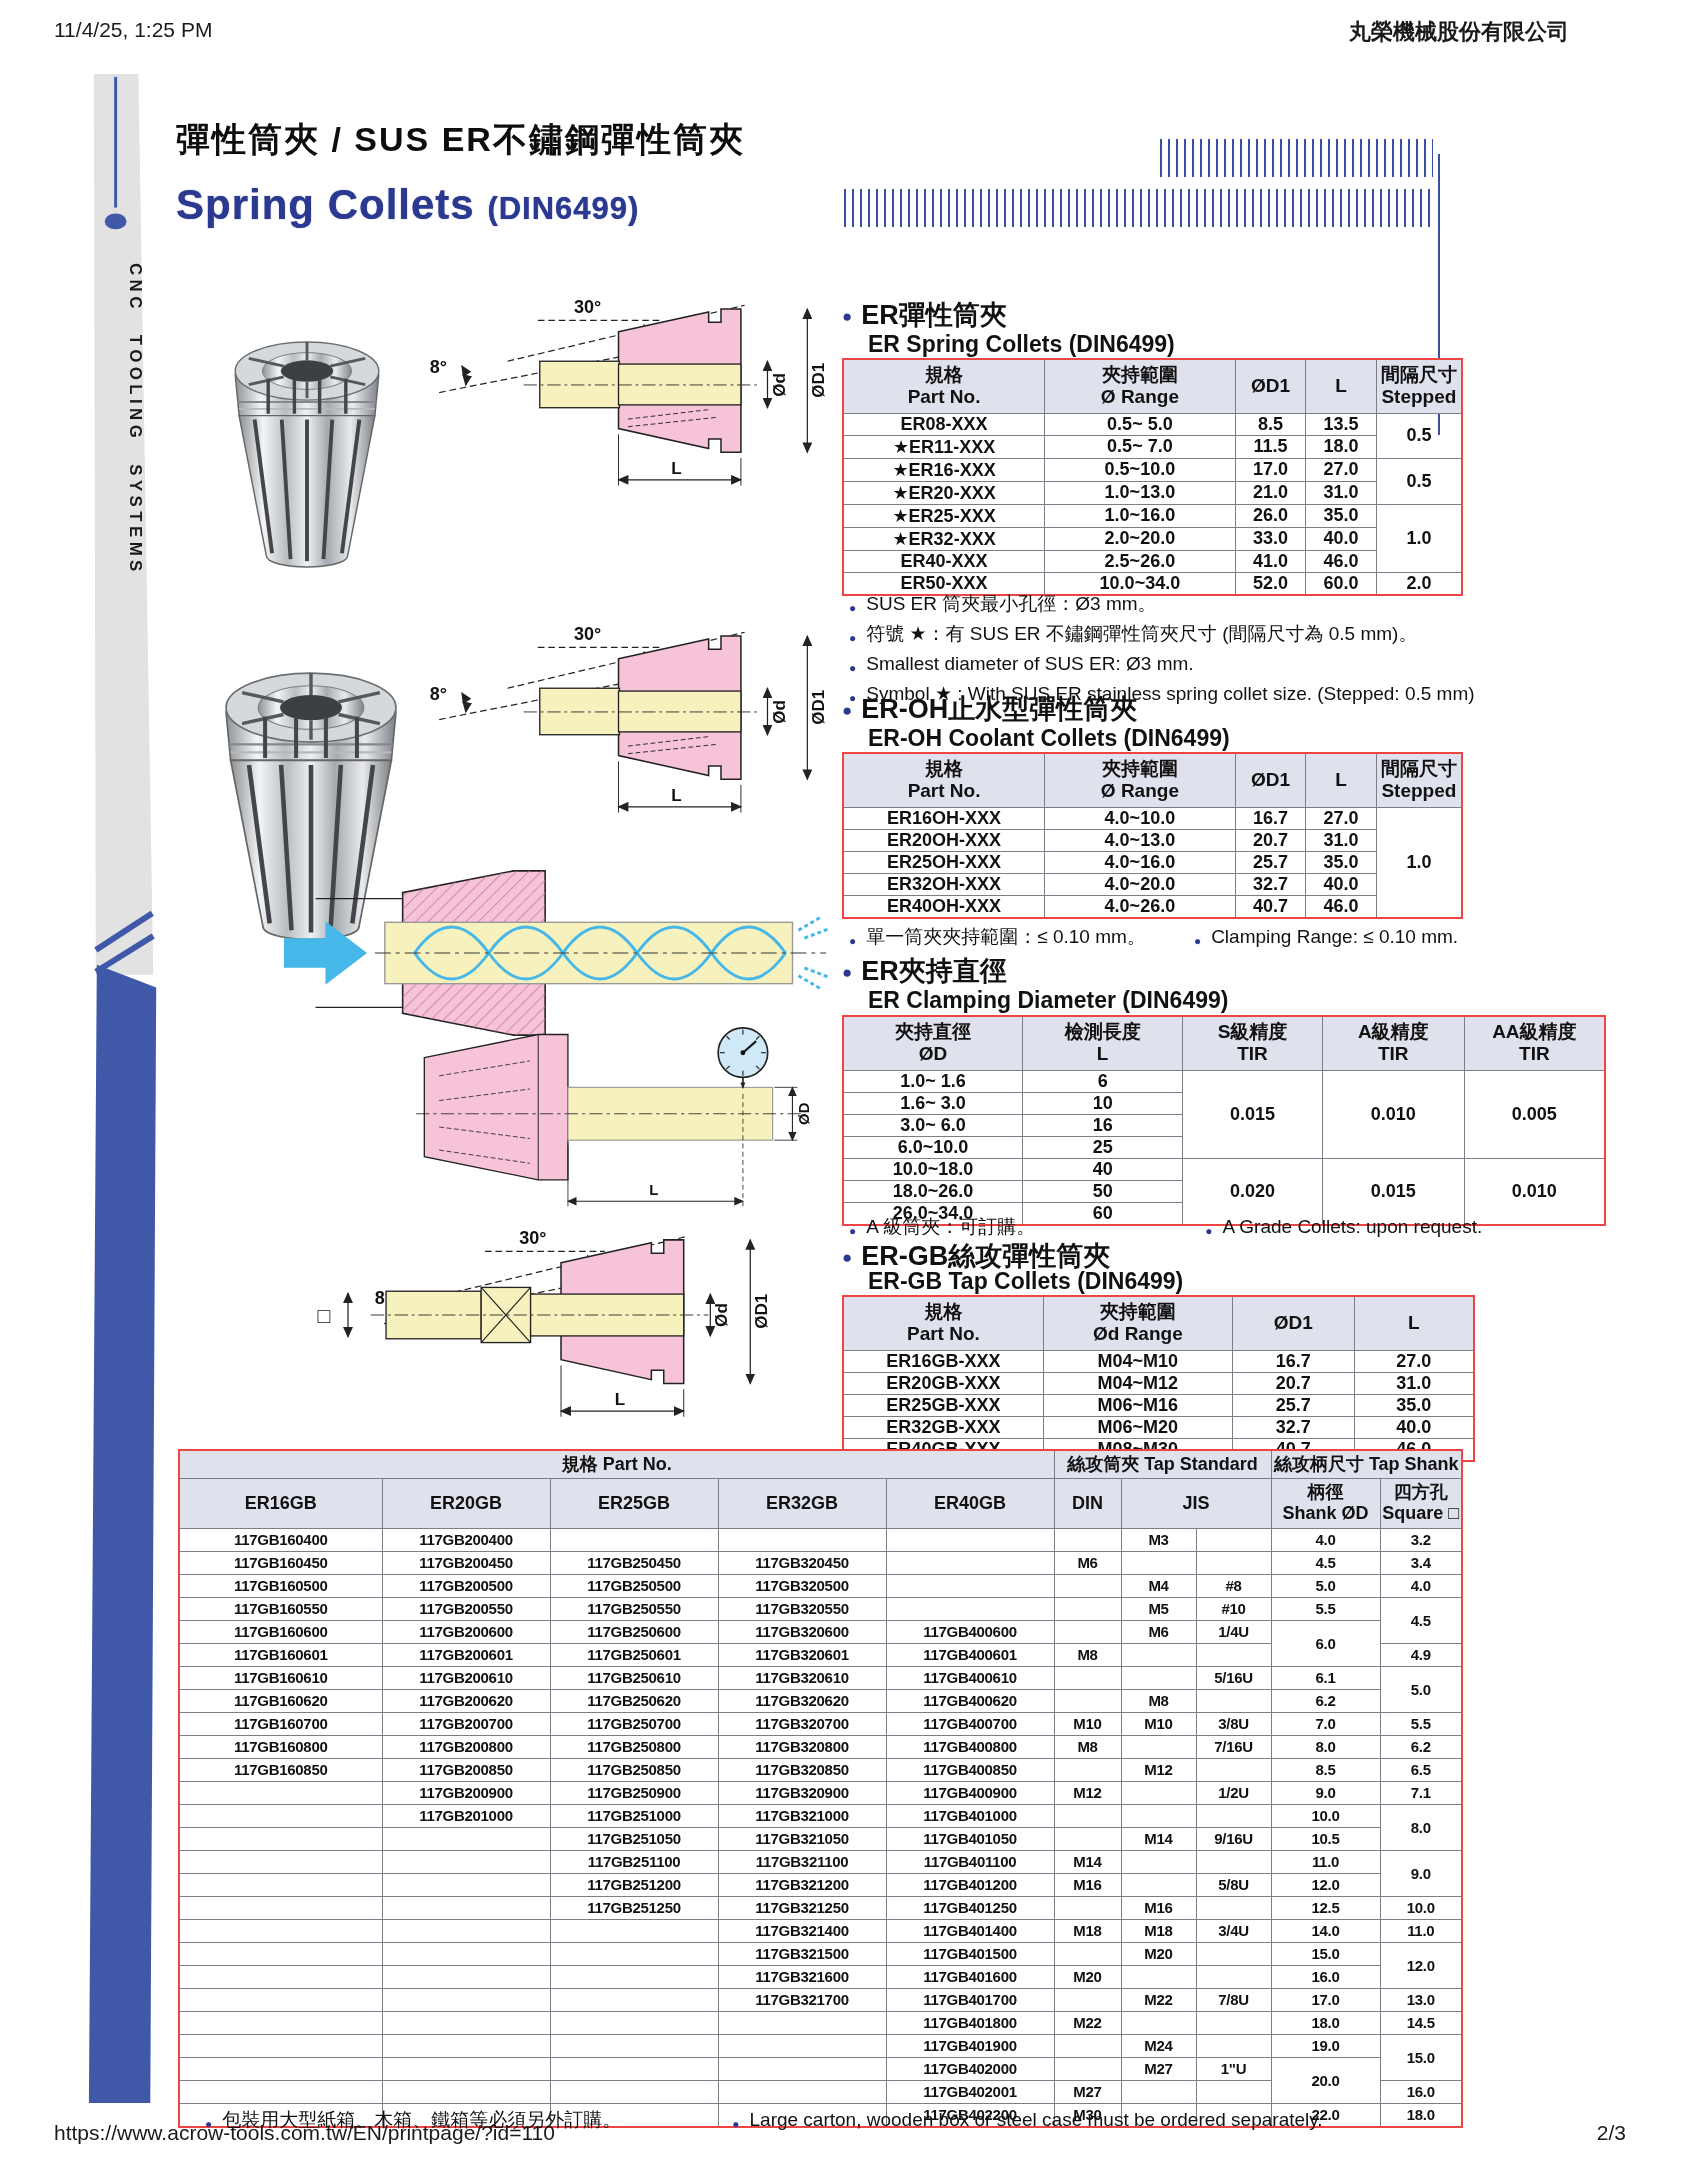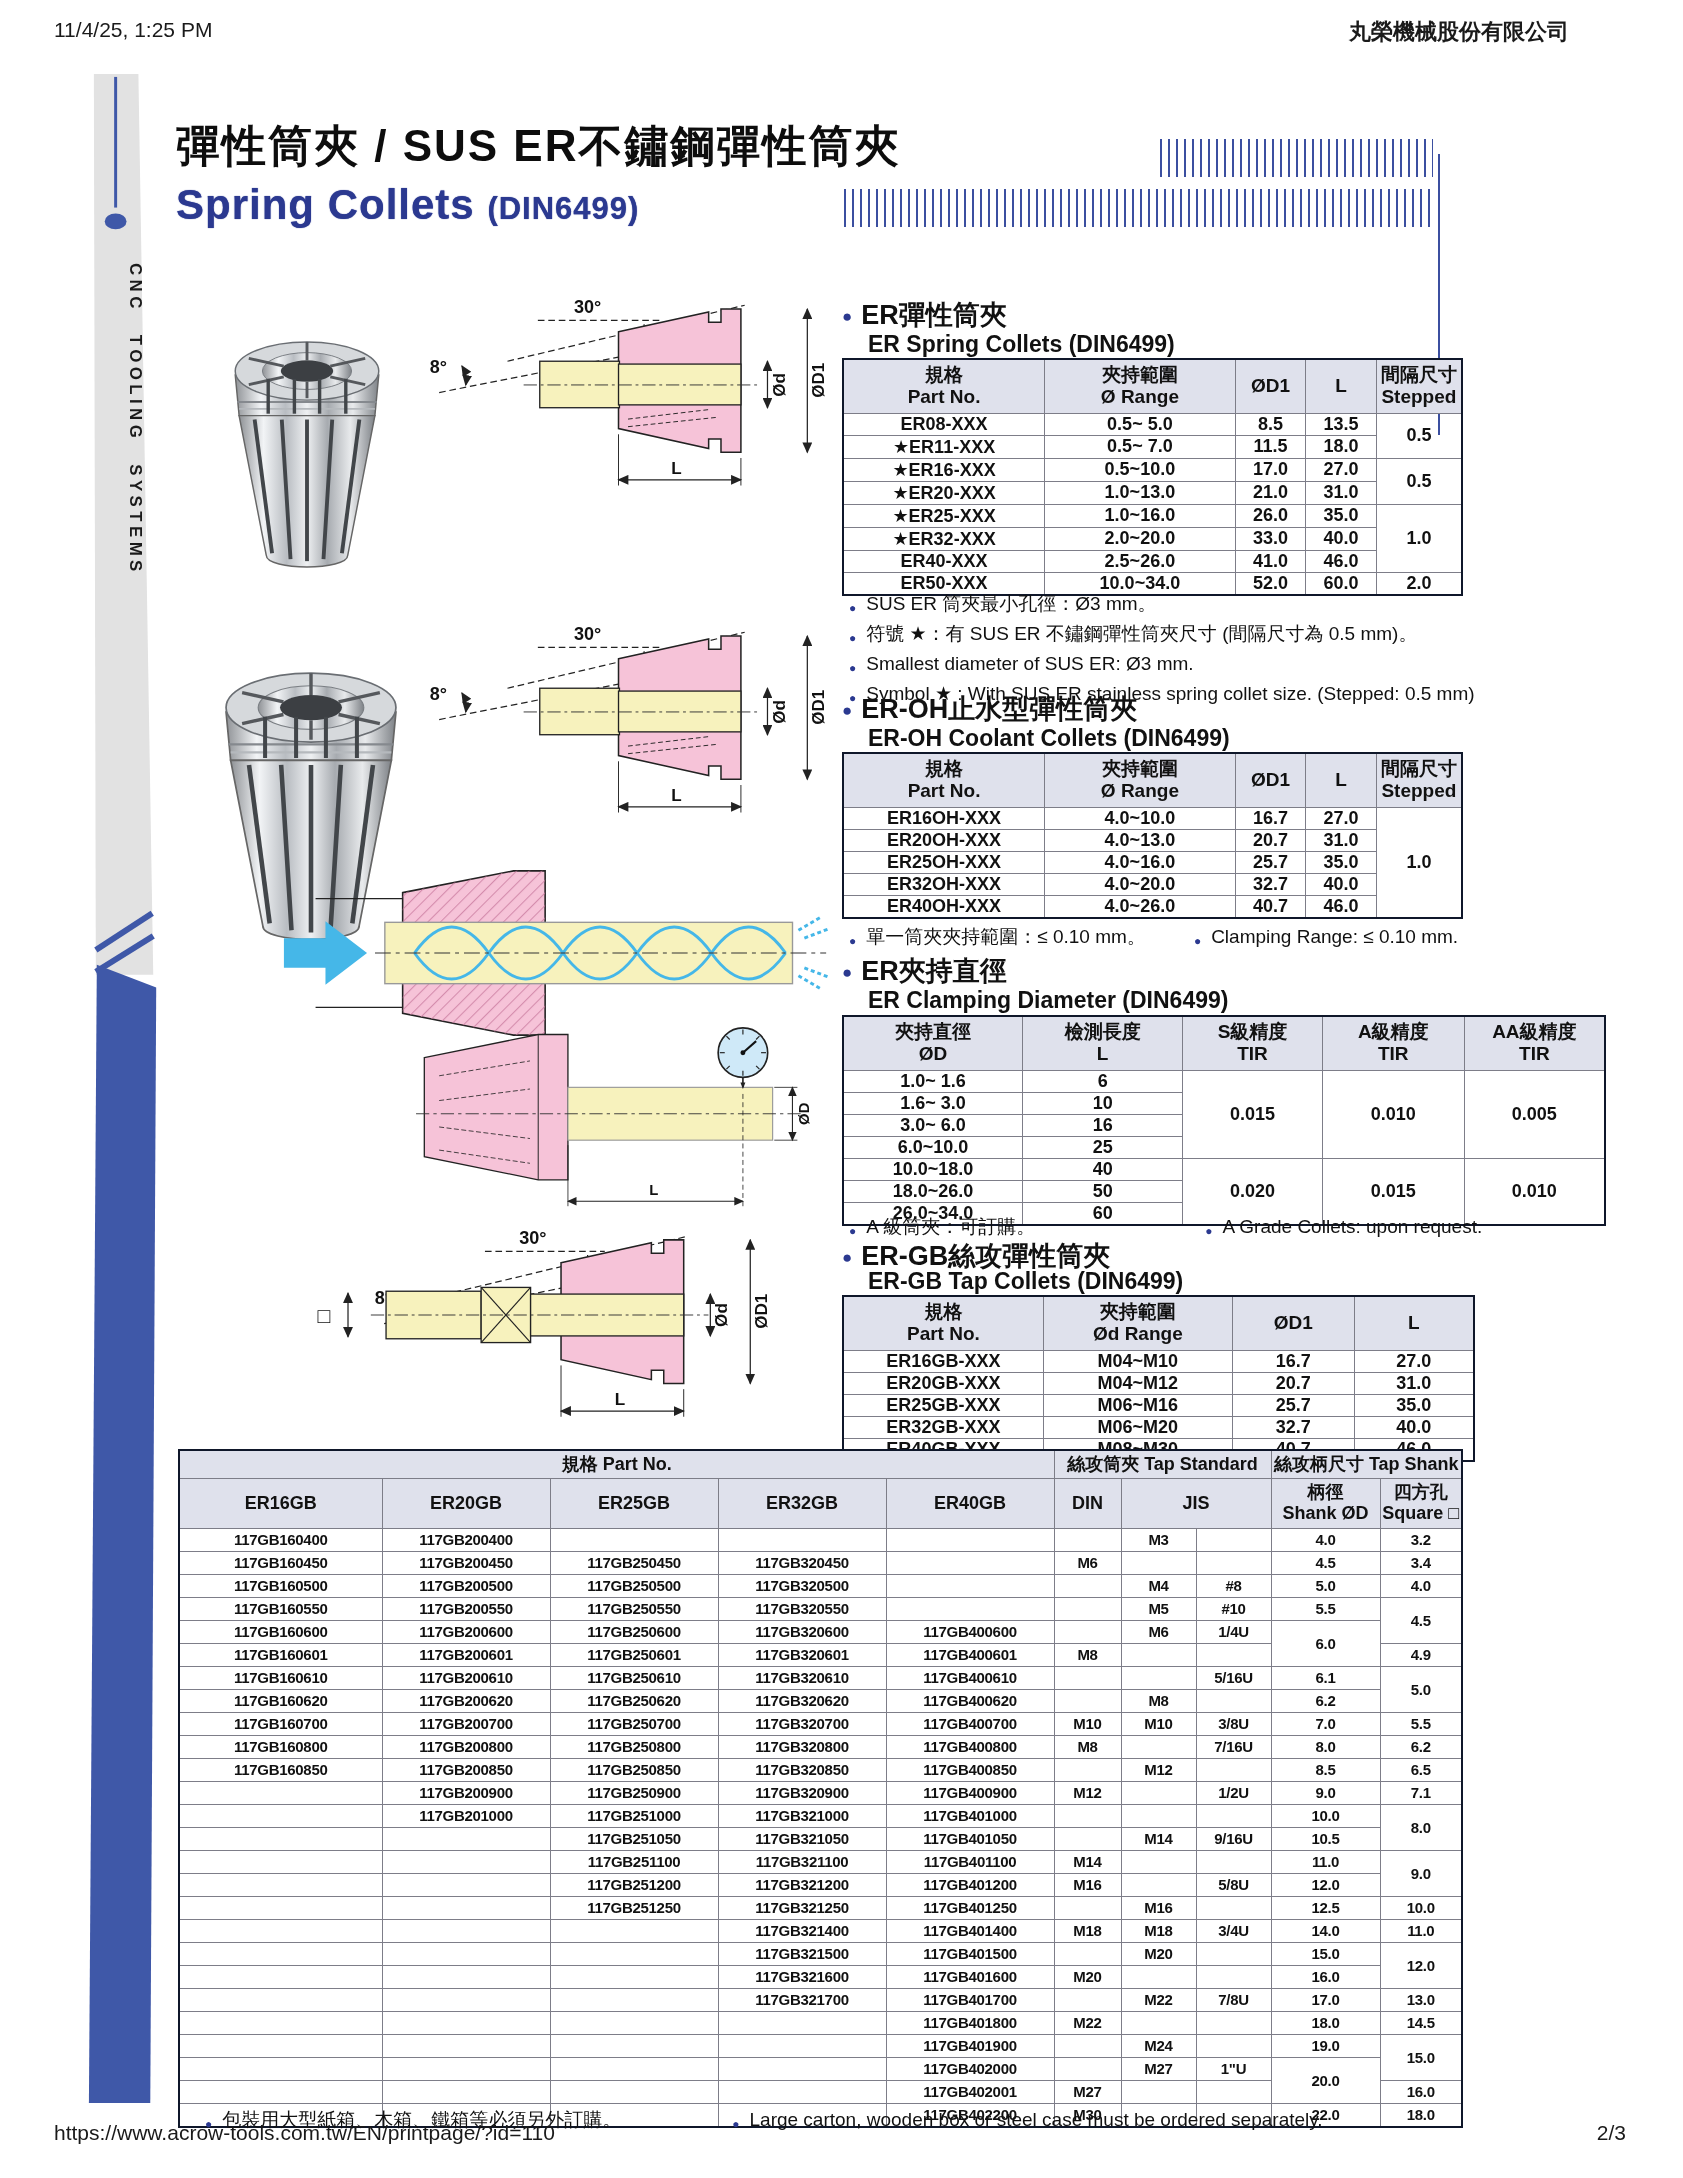--- a/index.html
+++ b/index.html
@@ -1,35 +1,35 @@
 <!DOCTYPE html>
 <html><head>
 <meta charset="utf-8">
 <style>
   html,body{margin:0;padding:0;background:#fff}
   #page{position:relative;width:1683px;height:2178px;background:#fff;overflow:hidden;
         font-family:"Liberation Sans","DejaVu Sans",sans-serif;color:#111}
   .abs{position:absolute}
   .dt{font-size:21px;color:#1a1a1a}
   .company{font-size:22px;font-weight:bold;color:#1a1a1a}
-  .title-zh{font-size:44px;font-weight:800;letter-spacing:2px;color:#0d0d0d;white-space:nowrap}
+  .title-zh{font-size:34px;font-weight:800;letter-spacing:2px;color:#0d0d0d;white-space:nowrap}
   .title-en{font-size:42px;font-weight:800;color:#2b3990;letter-spacing:1px;white-space:nowrap;
             text-shadow:0 0 1px #2b3990}
   .title-en .std{font-size:31px}
   .hatch{background:repeating-linear-gradient(90deg,#3b4fa0 0 2px,transparent 2px 8px)}
   .vline{background:#3b4fa0}
   .sec-zh{font-size:27px;font-weight:700;white-space:nowrap}
   .sec-en{font-size:23px;font-weight:800;white-space:nowrap}
   .bullet{color:#2b3990;font-size:17px;margin-right:9px;vertical-align:2px}
   .note{font-size:19px;line-height:25px;display:flex;align-items:flex-start;white-space:nowrap}
   .note .b{color:#2b3990;font-size:12px;margin:5px 10px 0 2px;flex:none}
   .notewrap{display:flex;flex-direction:column;gap:0}
   .noterow{display:flex;gap:46px}
   table{border-collapse:collapse;table-layout:fixed}
-  .dtab{border:2px solid #0f172a}
+  .dtab{border:2px solid #ef4444}
   .dtab th{background:#dfe1ec;font-size:19px;font-weight:700;line-height:1.18;
            border:1px solid #7d7d88;padding:4px 2px;color:#111}
   .dtab td{font-size:18px;font-weight:700;text-align:center;border:1px solid #7d7d88;
            height:21px;padding:0 3px;color:#111;overflow:hidden;white-space:nowrap}
   #table-big th{font-size:18px;padding:3px 1px}
   #table-big td{font-size:15px;height:22px;letter-spacing:-0.3px}
   .foot{font-size:21px;color:#1a1a1a}
   svg text{font-family:"Liberation Sans","DejaVu Sans",sans-serif}
 </style>
 </head>

